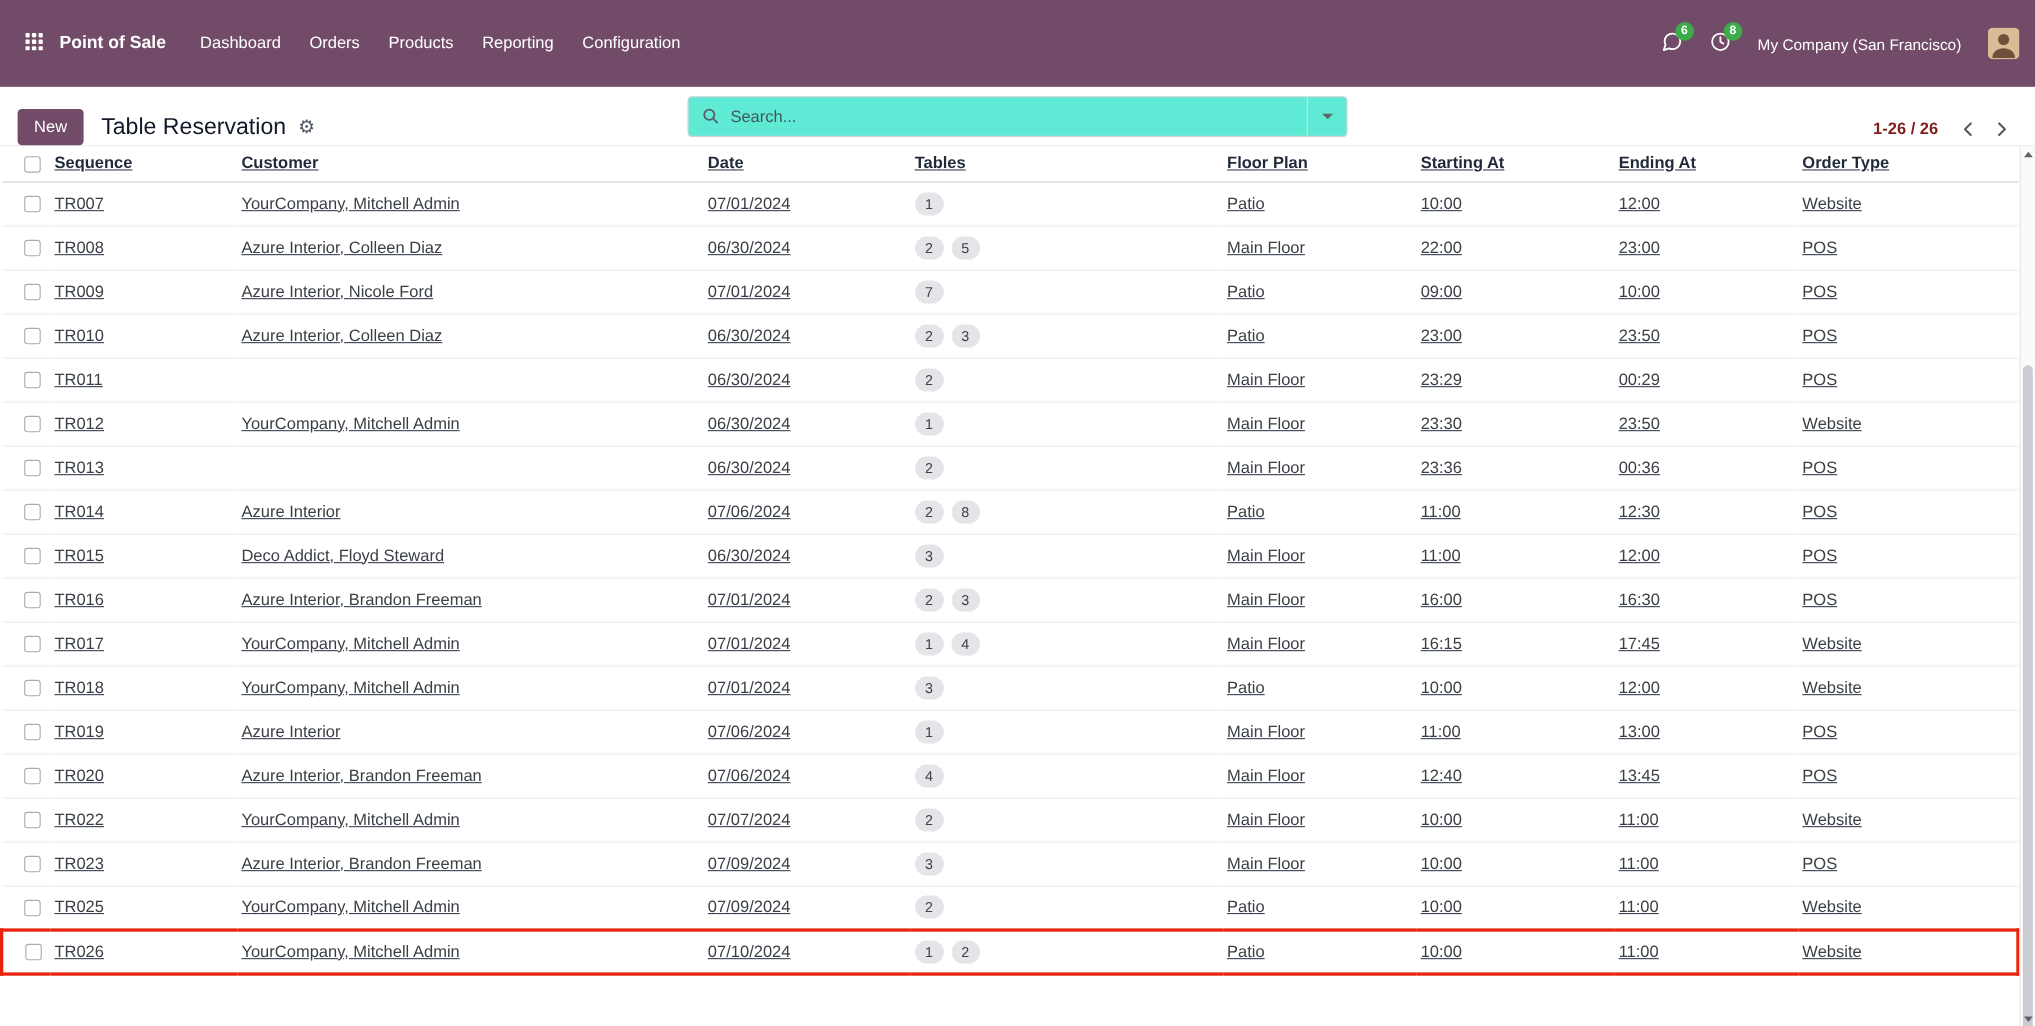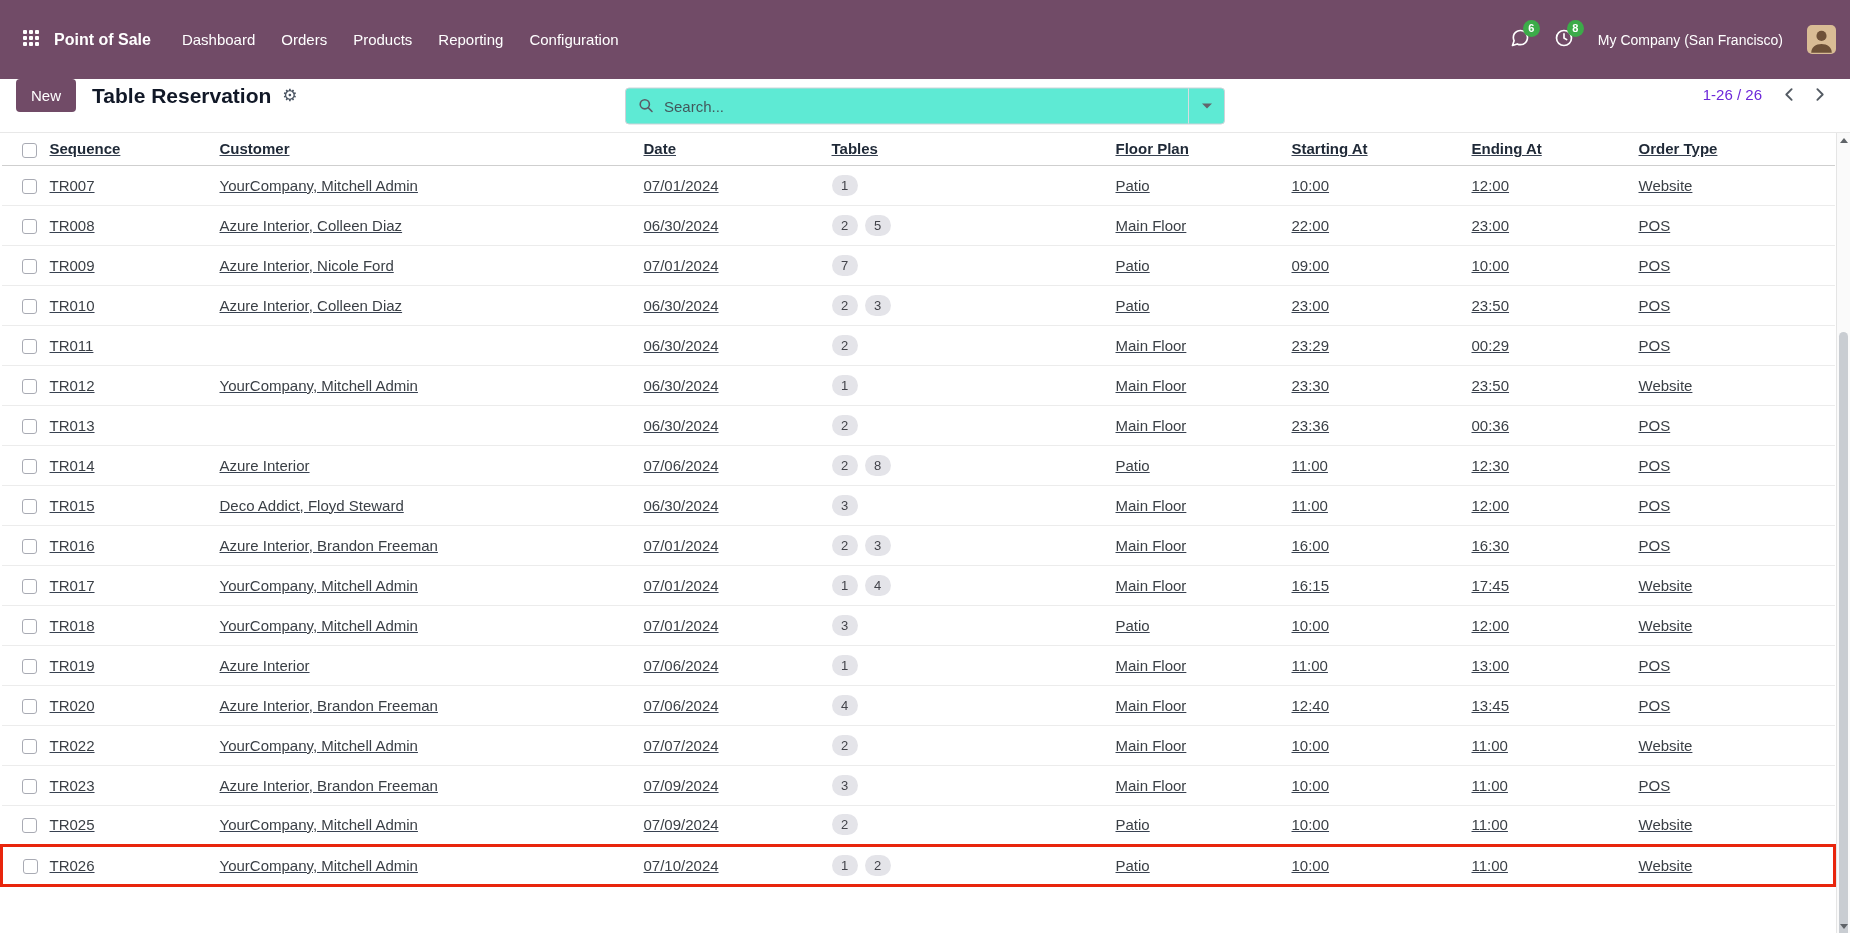--- a/index.html
+++ b/index.html
@@ -25,33 +25,33 @@
   .nav-menu{display:flex;align-items:flex-end;height:47px;margin-left:12px;}
   .nav-menu a{color:#fff;text-decoration:none;font-size:15px;padding:0 13px;line-height:47px;white-space:nowrap;}
   .nav-right{margin-left:auto;display:flex;align-items:center;gap:24px;}
   .icon-btn{position:relative;background:transparent;border:none;padding:0;cursor:pointer;display:flex;align-items:center;}
   .nav-badge{position:absolute;top:-8px;right:-10px;min-width:17px;height:17px;line-height:17px;padding:0 4px;border-radius:9px;background:var(--badge-green);color:#fff;font-size:11px;font-weight:700;text-align:center;}
   .company-btn{background:none;border:none;color:#fff;font-size:14px;white-space:nowrap;cursor:pointer;font-family:inherit;padding:0;}
   .avatar-btn{width:29px;height:29px;border-radius:5px;overflow:hidden;border:none;padding:0;background:transparent;cursor:pointer;}
   .avatar-btn svg{display:block;width:100%;height:100%;}
 
   
-  .control-panel{flex:0 0 54px;position:relative;display:flex;align-items:flex-start;padding:0 16px;border-bottom:1px solid #e8e8e8;background:#fff;}
+  .control-panel{flex:0 0 54px;position:relative;display:flex;align-items:flex-end;padding:0 16px;border-bottom:1px solid #e8e8e8;background:#fff;}
   .cp-left{display:flex;align-items:center;}
   .btn-new{background:var(--accent);color:#fff;border:none;border-radius:4px;font-size:15px;padding:8px 15px;cursor:pointer;font-family:inherit;}
-  .page-title{font-size:21px;font-weight:700;color:#111827;margin:0 0 0 16px;white-space:nowrap;}
+  .page-title{font-size:21px;font-weight:400;color:#111827;margin:0 0 0 16px;white-space:nowrap;}
   .gear-btn{background:none;border:none;font-size:17px;color:#4b5563;margin-left:9px;cursor:pointer;padding:2px;line-height:1;font-family:inherit;}
   .search-box{position:absolute;left:50%;top:50%;transform:translate(-50%,-50%);width:600px;height:37px;border:1px solid #cfd2d8;border-radius:4px;display:flex;align-items:center;background:#5eead4;}
   .search-icon-wrap{margin:0 8px 0 12px;display:flex;}
   .search-input{flex:1;border:none;outline:none;font-size:15px;font-family:inherit;color:#374151;background:transparent;height:100%;min-width:0;}
   .search-input::placeholder{color:#3e3e46;opacity:.85;}
   .search-caret-btn{width:36px;height:100%;border:none;border-left:1px solid #d9dce1;background:transparent;display:flex;align-items:center;justify-content:center;cursor:pointer;}
   .caret-down{width:0;height:0;border-left:5px solid transparent;border-right:5px solid transparent;border-top:5px solid #62656c;}
   .cp-right{margin-left:auto;display:flex;align-items:center;}
-  .pager-text{font-size:15px;color:#6d28d9;margin-right:12px;white-space:nowrap;}
+  .pager-text{font-size:15px;color:#7f1d1d;margin-right:12px;white-space:nowrap;font-weight:bold;}
   .pager-btn{width:30px;height:30px;border:none;background:transparent;display:flex;align-items:center;justify-content:center;cursor:pointer;padding:0;}
 
   
   .list-view{flex:1;position:relative;overflow:hidden;background:#fff;text-decoration:underline;}
   table.o-list{width:1836px;border-collapse:collapse;table-layout:fixed;}
   thead th{height:32px;font-size:15px;font-weight:700;color:#1f2937;text-align:left;vertical-align:middle;border-bottom:1px solid #cfcfcf;padding:0 8px 0 4px;white-space:nowrap;overflow:hidden;}
   th.cb-col,td.cb-col{padding:0 0 0 20px !important;}
   tbody td{height:40px;font-size:15px;color:#3a3f45;vertical-align:middle;border-bottom:1px solid #ececec;padding:0 8px 0 4px;white-space:nowrap;overflow:hidden;}
   tbody tr{cursor:pointer;}
   tbody tr.row-shaded td{background:var(--muted-row-bg);}

